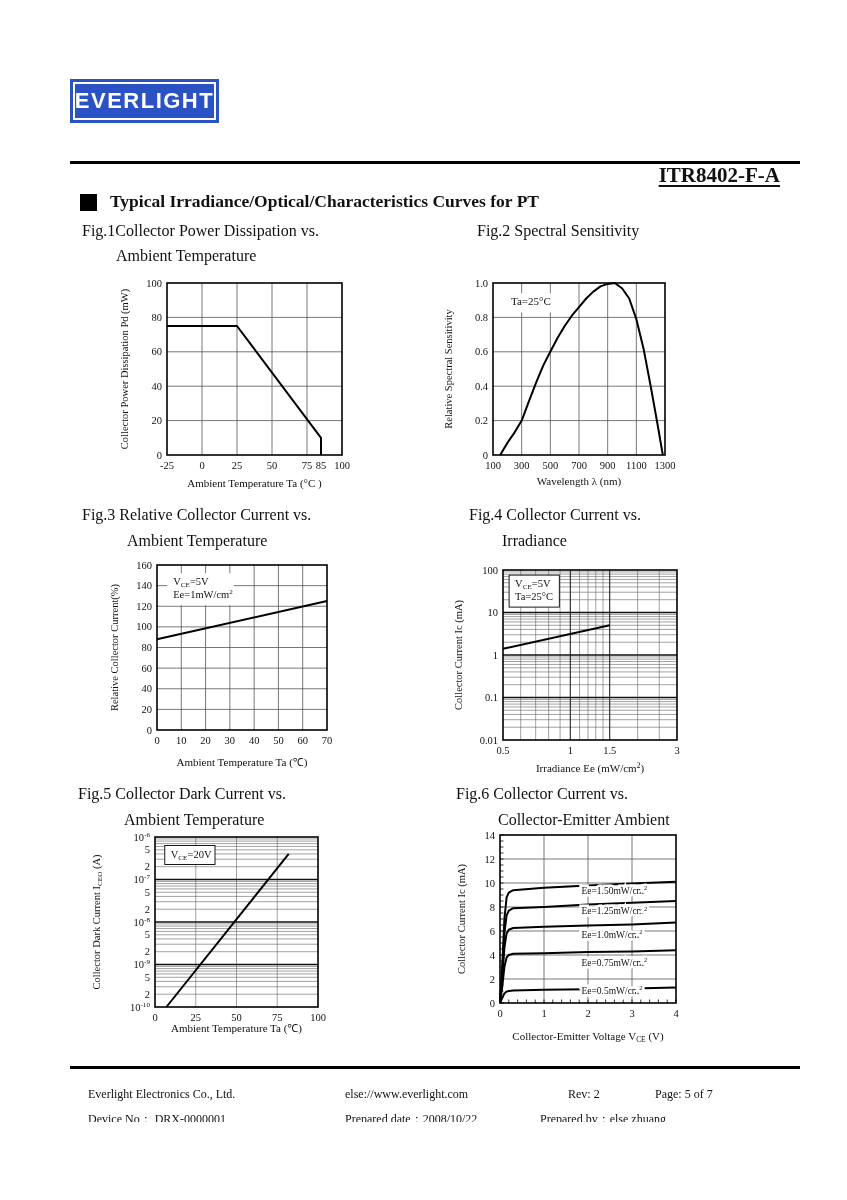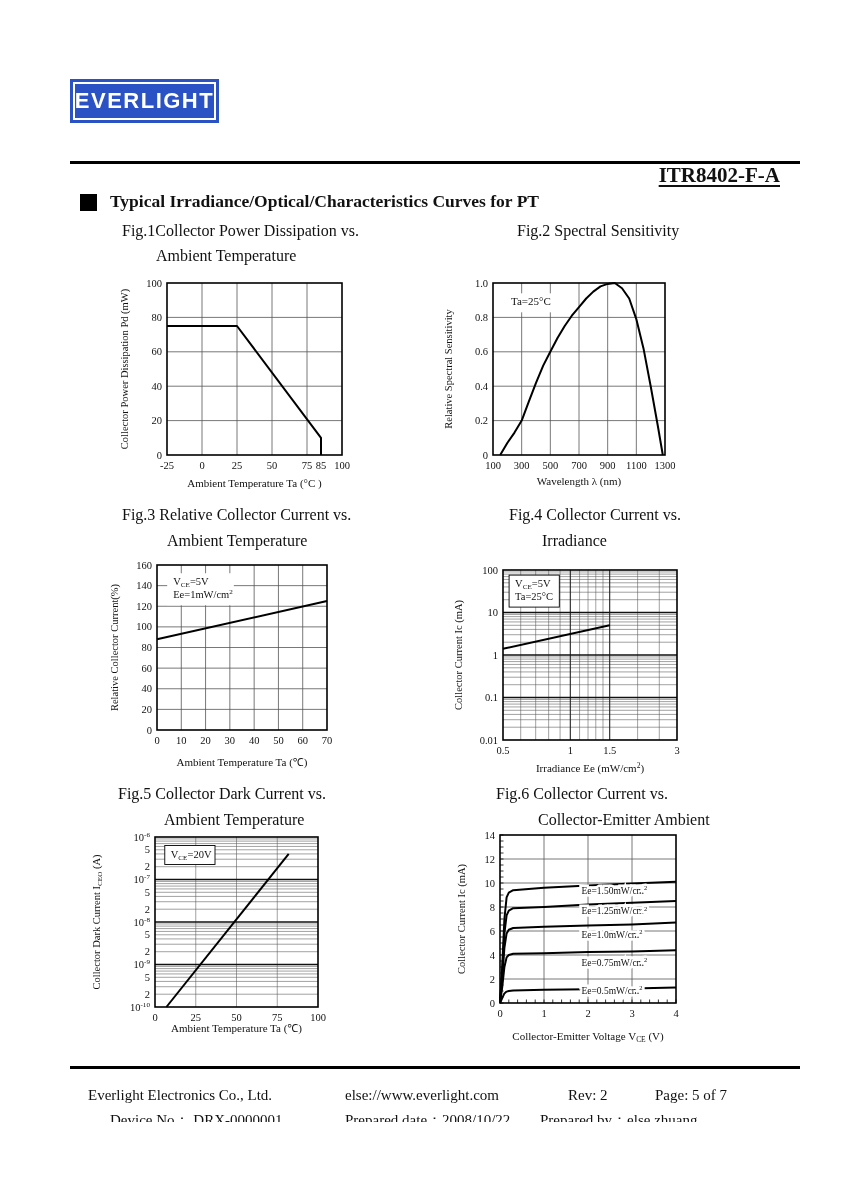--- a/index.html
+++ b/index.html
@@ -10,24 +10,24 @@
         padding:3px;box-sizing:border-box;}
   .logo-inner{width:100%;height:100%;border:2px solid #fff;box-sizing:border-box;
         display:flex;align-items:center;justify-content:center;}
   .logo-text{color:#fff;font:700 22px "Liberation Sans",sans-serif;letter-spacing:1.5px;}
   .part-number{position:absolute;left:590px;top:163px;width:190px;text-align:right;
         font-weight:700;font-size:21px;text-decoration:underline;
         text-decoration-thickness:2px;text-underline-offset:3px;}
   .section-heading{position:absolute;left:80px;top:191px;display:flex;align-items:flex-start;}
   .bullet{width:17px;height:17px;background:#000;margin-top:3px;margin-right:13px;flex:none;}
   .section-title{font-weight:700;font-size:17.5px;}
-  .fig-title{position:absolute;font-size:16px;white-space:nowrap;margin-left:40px;}
+  .fig-title{position:absolute;font-size:16px;white-space:nowrap;}
   .chart{position:absolute;}
   svg text{font-family:"Liberation Serif",serif;fill:#111;}
-  .f-cell{position:absolute;font-size:15px;white-space:nowrap;font-family:Liberation Serif, serif;}
+  .f-cell{position:absolute;font-size:12px;white-space:nowrap;font-family:Liberation Serif, serif;}
   .watermark{position:absolute;right:5px;top:1150px;font:700 40px "Liberation Sans",sans-serif;
         color:#b91c1c;-webkit-text-stroke:2px #dcdcdc;letter-spacing:2px;}
 </style>
 </head>
 <body>
 
 <div class="page">
 
   <div class="logo">
     <div class="logo-inner">
@@ -367,18 +367,18 @@
       <text x="45" y="20.5" text-anchor="end" font-size="10.5"><tspan dy="0">14</tspan></text>
       <text x="138" y="222" text-anchor="middle" font-size="11"><tspan dy="0">Collector-Emitter Voltage V</tspan><tspan dy="2.2" font-size="7.48">CE</tspan><tspan dy="-2.2"> (V)</tspan></text>
       <text x="15" y="101" text-anchor="middle" font-size="10.5" transform="rotate(-90 15 101)"><tspan dy="0">Collector Current Ic (mA)</tspan></text>
     </svg>
 
   <div class="rule" style="left:70px;top:1066px;width:730px;height:3px;"></div>
   <div class="f-cell" style="left:88px;top:1087px;">Everlight Electronics Co., Ltd.</div>
   <div class="f-cell" style="left:345px;top:1087px;">else://www.everlight.com</div>
   <div class="f-cell" style="left:568px;top:1087px;">Rev: 2</div>
   <div class="f-cell" style="left:655px;top:1087px;">Page: 5 of 7</div>
-  <div class="f-cell" style="left:88px;top:1111px;margin-left:22px;">Device No：  DRX-0000001</div>
+  <div class="f-cell" style="left:88px;top:1111px;">Device No：  DRX-0000001</div>
   <div class="f-cell" style="left:345px;top:1111px;">Prepared date：2008/10/22</div>
   <div class="f-cell" style="left:540px;top:1111px;">Prepared by：else zhuang</div>
 
   <div class="watermark">@( Bazos.sk</div>
 </div>
 
 </body></html>

